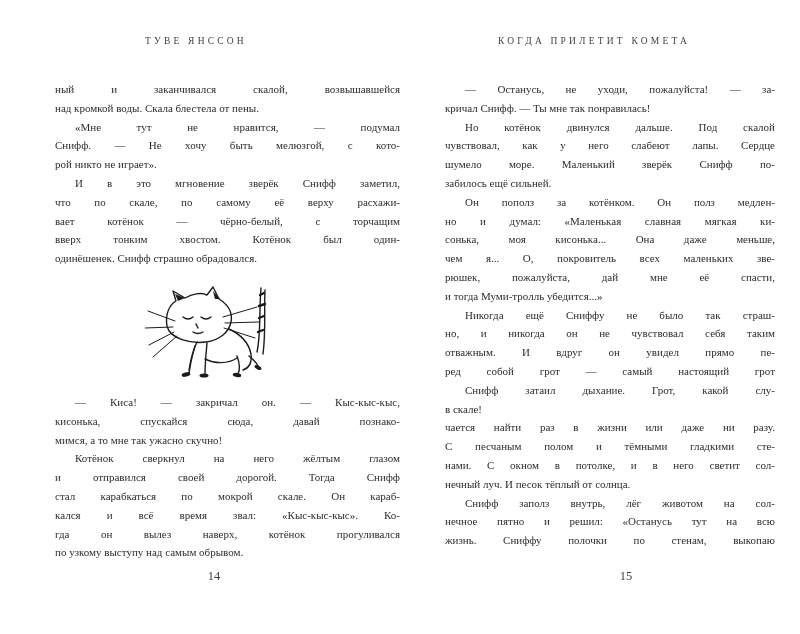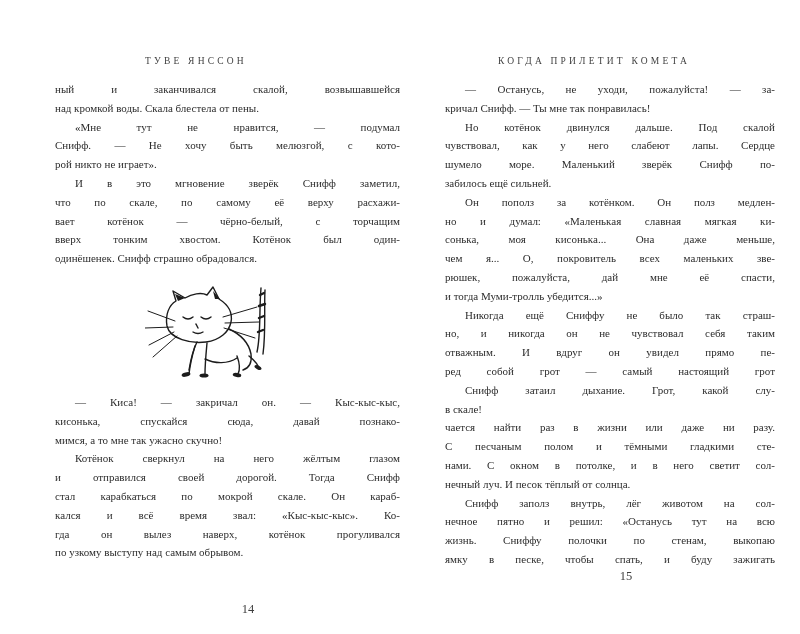--- a/index.html
+++ b/index.html
@@ -8,21 +8,21 @@
     background: #ffffff;
     font-family: "Liberation Serif", "DejaVu Serif", serif;
     overflow: hidden; position: relative;
   }
   .spread { position: absolute; inset: 0; }
   .page { position: absolute; top: 0; bottom: 0; }
   .page.left  { left: 0;   width: 420px; }
   .page.right { left: 420px; width: 380px; }
 
   .running-head {
-    position: absolute; top: 56px; left: 0; right: 0;
+    position: absolute; top: 36px; left: 0; right: 0;
     text-align: center;
     font-size: 9.5px; letter-spacing: 3.2px;
     color: #3f3f3f; white-space: nowrap;
   }
   .page.left  .running-head { left: 40px; width: 340px; right: auto; transform: translateX(-14px); }
   .page.right .running-head { left: 25px; width: 330px; right: auto; transform: translateX(-16px); }
 
   .text-block {
     position: absolute;
     font-size: 11px; line-height: 18.8px;
@@ -42,21 +42,21 @@
     position: absolute; top: 284px; left: 145px;
     width: 135px; height: 98px;
   }
   .illustration svg { display: block; width: 100%; height: 100%; }
 
   .page-number {
     position: absolute; top: 569px;
     font-size: 12.5px; color: #3f3f3f;
     width: 40px; text-align: center;
   }
-  .pn-left  { left: 228px; margin-top: 33px; }
+  .pn-left  { left: 194px; }
   .pn-right { left: 186px; }
 </style>
 </head>
 <body>
 
 <div class="spread">
 
   <section class="page left">
     <div class="running-head">ТУВЕ ЯНССОН</div>
 
@@ -159,19 +159,18 @@
         <div class="line just">ред собой грот — самый настоящий грот</div>
         <div class="line indent just">Снифф затаил дыхание. Грот, какой слу-</div>
         <div class="line">в скале!</div>
         <div class="line just">чается найти раз в жизни или даже ни разу.</div>
         <div class="line just">С песчаным полом и тёмными гладкими сте-</div>
         <div class="line just">нами. С окном в потолке, и в него светит сол-</div>
         <div class="line">нечный луч. И песок тёплый от солнца.</div>
         <div class="line indent just">Снифф заполз внутрь, лёг животом на сол-</div>
         <div class="line just">нечное пятно и решил: «Останусь тут на всю</div>
         <div class="line just">жизнь. Сниффу полочки по стенам, выкопаю</div>
-        <div class="line just">ямку в песке, чтобы спать, и буду зажигать</div>
       </div>
 
     <div class="page-number pn-right">15</div>
   </section>
 
 </div>
 
 </body></html>

